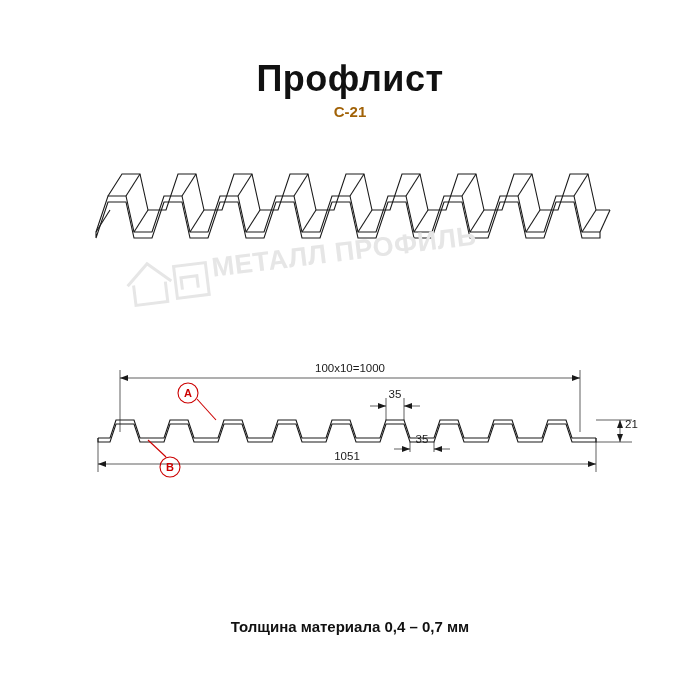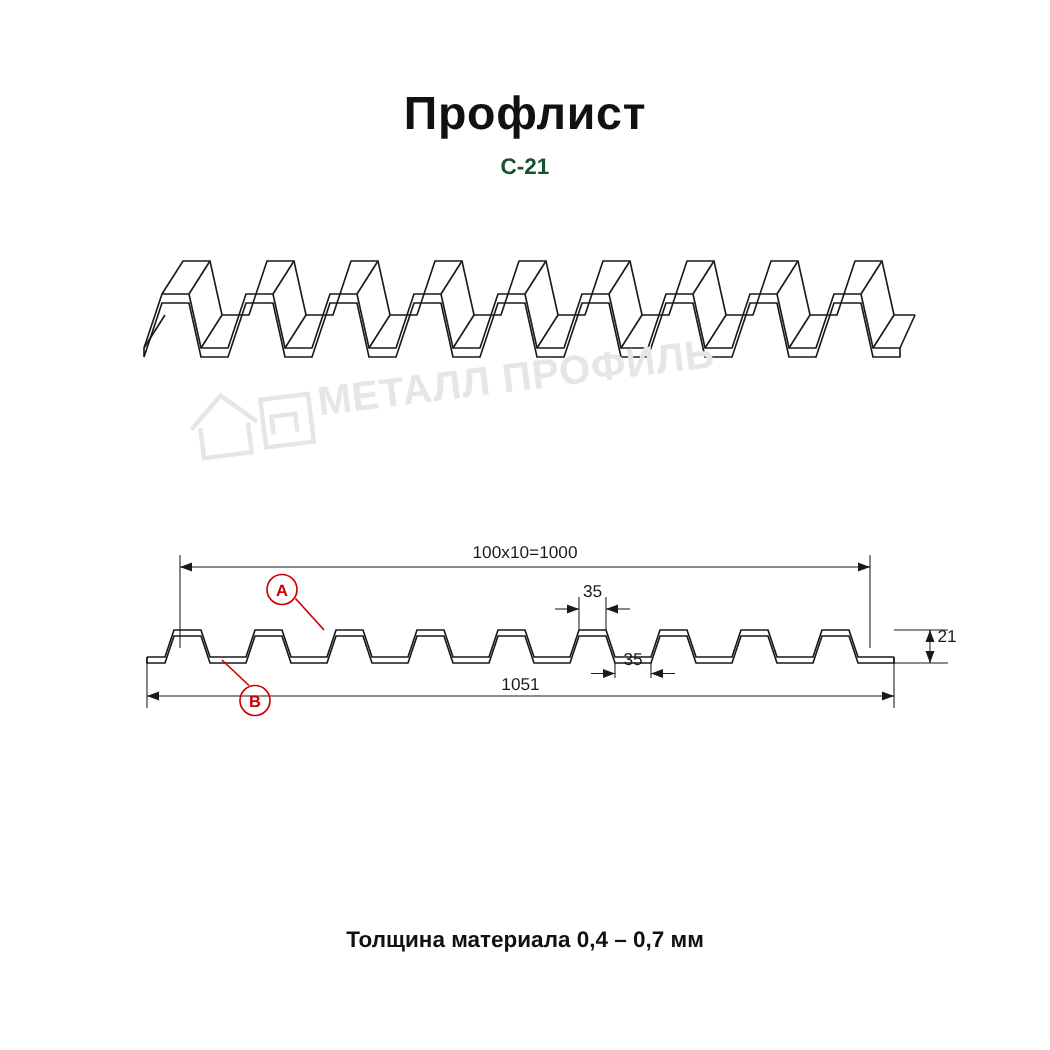--- a/index.html
+++ b/index.html
@@ -22,34 +22,34 @@
     height: 700px;
   }
 
   
   .title {
     position: absolute;
     top: 58px;
     left: 0;
     width: 700px;
     text-align: center;
-    font-size: 31px;
+    font-size: 36px;
     font-weight: bold;
     letter-spacing: 0.5px;
     color: #111111;
   }
   .subtitle {
     position: absolute;
     top: 103px;
     left: 0;
     width: 700px;
     text-align: center;
     font-size: 15px;
     font-weight: bold;
-    color: #14532d;
+    color: #a16207;
   }
 
   
   .perspective {
     position: absolute;
     left: 88px;
     top: 150px;
     width: 530px;
     height: 130px;
   }

